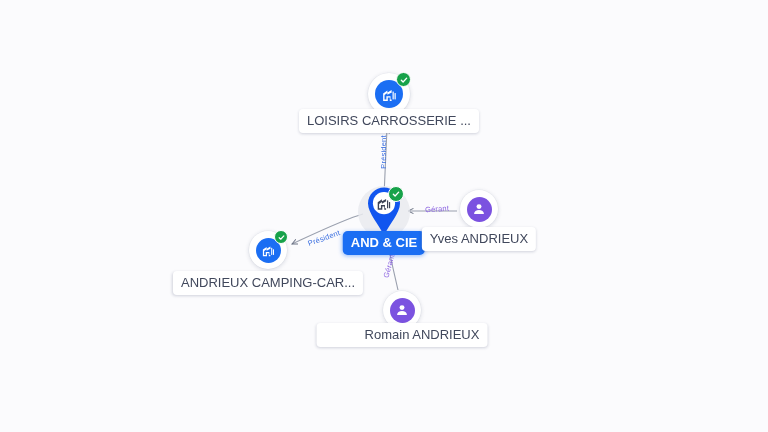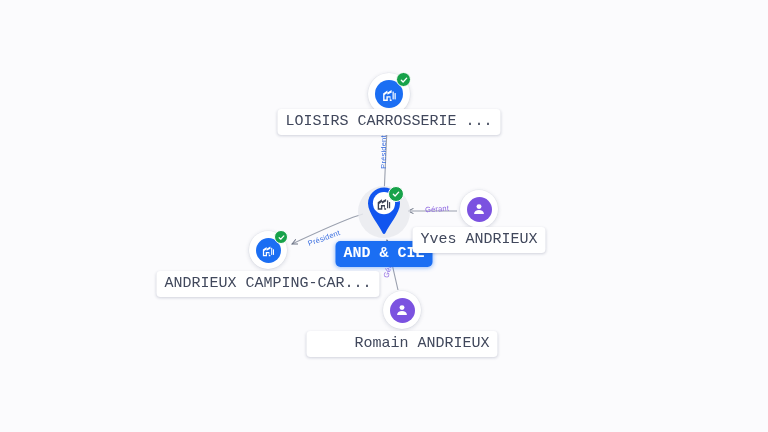--- a/index.html
+++ b/index.html
@@ -146,27 +146,26 @@
     justify-content: center;
   }
 
   
   .node-label {
     position: absolute;
     left: 50%;
     transform: translateX(-50%);
     background: #ffffff;
     color: #41485c;
-    font-size: 15px;
+    font-size: 13px;
     line-height: 1;
     padding: 5px 8px 6px;
     border-radius: 4px;
     white-space: nowrap;
     box-shadow: 0 1px 3px rgba(40,50,90,.20);
-    font-family: Liberation Mono, monospace;
   }
   .node-label.primary {
     background: #1b6ef3;
     color: #ffffff;
     font-weight: bold;
     border-radius: 5px;
     box-shadow: 0 1px 4px rgba(27,110,243,.45);
   }
 </style>
 </head>
@@ -227,21 +226,21 @@
           <rect x="16.3" y="7.6" width="1.7" height="11.4" rx=".5"></rect>
           <rect x="19.1" y="9.9" width="1.7" height="9.1" rx=".5"></rect>
         </g>
       </svg>
       <div class="pin-badge">
         <svg width="8" height="8" viewBox="0 0 24 24" fill="none" stroke="#ffffff" stroke-width="4" stroke-linecap="round" stroke-linejoin="round">
           <path d="M4 12.8 L9.3 18 L20 6.5"></path>
         </svg>
       </div>
     </div>
-    <div class="node-label primary" style="top:29px;">AND &amp; CIE</div>
+    <div class="node-label primary" style="top:19px;">AND &amp; CIE</div>
   </div>
 
   <div class="node" style="left:268px; top:250px;">
     <div class="chip" style="width:38px;height:38px;margin-left:-19px;margin-top:-19px;">
       <div class="inner company" style="width:25px;height:25px;">
         <svg width="15" height="15" viewBox="0 0 24 24" fill="#ffffff">
           <path d="M3 21V10.5L9 6.2V9l6-3.4V21h-2.6v-4.6H9.6V21H3zm2-2h2.6v-4.6h5.8V19H15V9.1l-6 3.4V9.9l-4 2.9V19z"></path>
           <rect x="16.3" y="7.6" width="1.7" height="11.4" rx=".5"></rect>
           <rect x="19.1" y="9.9" width="1.7" height="9.1" rx=".5"></rect>
         </svg>
@@ -269,16 +268,16 @@
 
   <div class="node" style="left:402px; top:310px;">
     <div class="chip deck" style="width:38px;height:38px;margin-left:-19px;margin-top:-19px;">
       <div class="inner person" style="width:25px;height:25px;">
         <svg width="16" height="16" viewBox="0 0 24 24" fill="#ffffff">
           <circle cx="12" cy="8.4" r="3.7"></circle>
           <path d="M4.6 19.6c0-4.1 3.3-6.1 7.4-6.1s7.4 2 7.4 6.1z"></path>
         </svg>
       </div>
     </div>
-    <div class="node-label" style="top:21px;padding-left:48px;">Romain ANDRIEUX</div>
+    <div class="node-label" style="top:13px;padding-left:48px;">Romain ANDRIEUX</div>
   </div>
 
 </div>
 
 </body></html>

